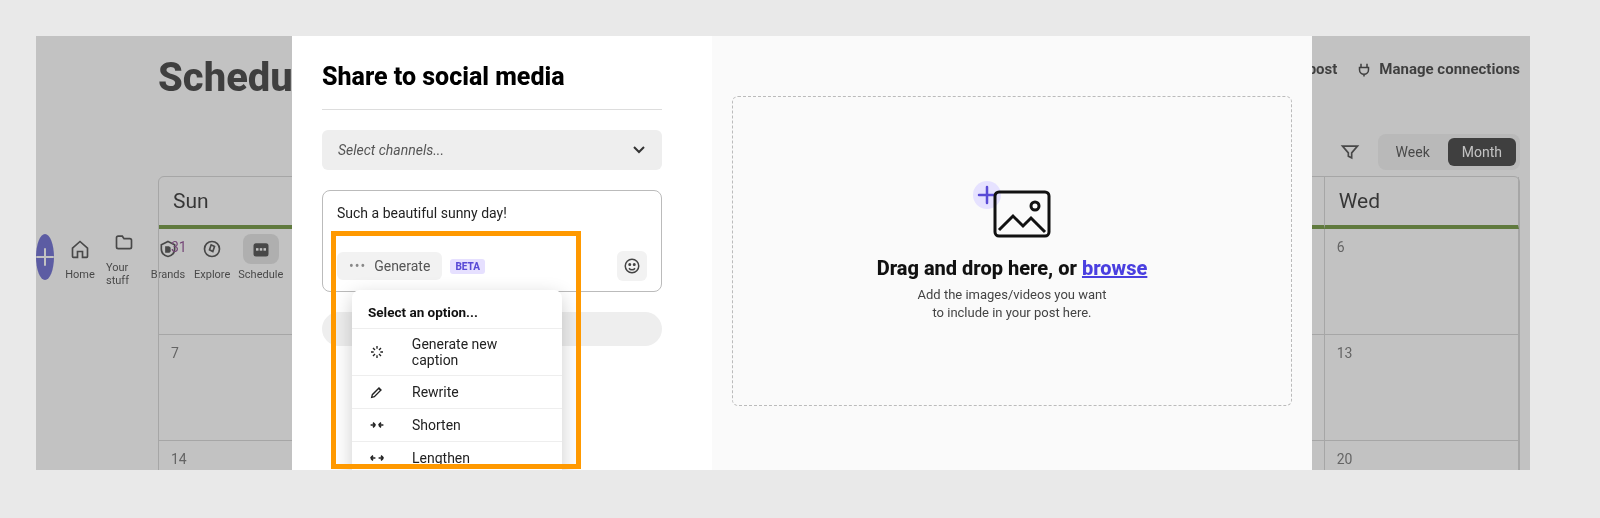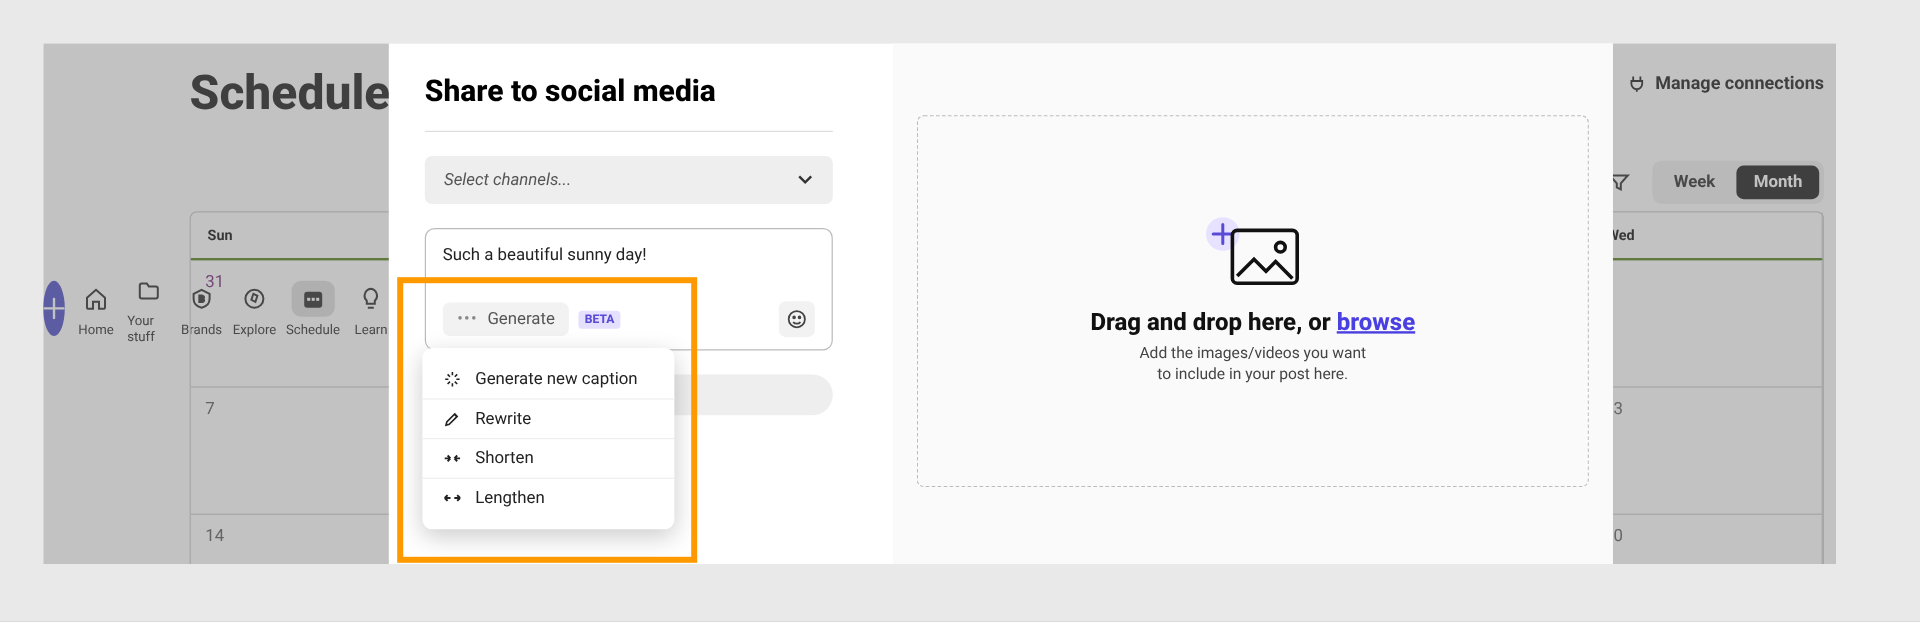--- a/index.html
+++ b/index.html
@@ -16,34 +16,34 @@
 
   .main { position: absolute; left: 86px; top: 0; right: 0; bottom: 0; }
   .title { position: absolute; left: 36px; top: 18px; font-size: 40px; font-weight: 800; color: #111; }
   .toolbar { position: absolute; left: 36px; top: 94px; display: flex; align-items: center; gap: 14px; }
   .chip { border: 1px solid #bbb; background: #f4f4f4; border-radius: 16px; padding: 6px 16px; font-size: 14px; font-weight: 600; }
   .arrow-btn { font-size: 16px; color: #333; padding: 4px 6px; cursor: pointer; }
   .right-toolbar { position: absolute; right: 10px; top: 24px; display: flex; align-items: center; gap: 18px; }
   .link-btn { display: flex; align-items: center; gap: 6px; font-size: 15px; font-weight: 700; color: #111; cursor: pointer; }
   .filter-btn { width: 28px; height: 28px; display:flex; align-items:center; justify-content:center; }
   .seg { display: flex; background: #eee; border-radius: 8px; padding: 4px; gap: 4px; }
-  .seg-btn { padding: 6px 14px; border-radius: 6px; font-size: 14px; font-weight: 700; color: #222; cursor:pointer;text-align:right; }
+  .seg-btn { padding: 6px 14px; border-radius: 6px; font-size: 14px; font-weight: 400; color: #222; cursor:pointer;text-align:right; }
   .seg-btn.active { background: #111; color: #fff; }
 
   .calendar { position: absolute; left: 36px; right: 10px; top: 140px; border: 1px solid #ccc; border-radius: 6px; }
   .cal-head { display: grid; grid-template-columns: repeat(7, 1fr); }
-  .cal-head div { padding: 12px 14px; font-weight: 700; font-size: 12px; border-right: 1px solid #ccc; border-bottom: 2px solid #4d7c0f; }
+  .cal-head div { padding: 12px 14px; font-weight: 400; font-size: 21px; border-right: 1px solid #ccc; border-bottom: 4px solid #4d7c0f; }
   .cal-body { display: grid; grid-template-columns: repeat(7, 1fr); }
   .cal-cell { height: 106px; border-right: 1px solid #ccc; border-bottom: 1px solid #ccc; padding: 10px 12px; font-size: 14px; color: #555; }
   .cal-cell.muted { color: #701a75; }
 
   .dim { position: absolute; inset: 0; background: rgba(120,120,120,0.45); }
 
   
-  .modal { position: absolute; left: 288px; top: 0; width: 1020px; bottom: 0; background: #fff; display: flex; gap: 20px; }
+  .modal { position: absolute; left: 256px; top: 0; width: 1020px; bottom: 0; background: #fff; display: flex; gap: 20px; }
   .modal-left { width: 400px; padding: 26px 30px 0 30px; position: relative; }
   .modal-title { font-size: 25px; font-weight: 800; margin-bottom: 18px; }
   .hr { border-top: 1px solid #ddd; margin-bottom: 20px; }
   .select-channels { background: #eee; border-radius: 6px; padding: 12px 16px; font-style: italic; color: #555; font-size: 14px; display:flex; justify-content: space-between; align-items:center; margin-bottom: 20px; }
   .caption-box { border: 1px solid #bbb; border-radius: 8px; padding: 14px 14px 10px 14px; }
   .caption-text { font-size: 14px; color: #222; min-height: 40px; }
   .caption-tools { display: flex; justify-content: space-between; align-items: center; margin-top: 6px; }
   .gen-btn { display:flex; align-items:center; gap:8px; background:#f2f2f2; border-radius:6px; padding:6px 12px; font-size:14px; color:#555; }
   .gen-dots { color:#888; letter-spacing:1px; }
   .beta { background:#e6e0ff; color:#5a4bd6; font-size:10px; font-weight:800; border-radius:3px; padding:2px 5px; }
@@ -54,21 +54,21 @@
   .dropzone { border: 1.5px dashed #bbb; border-radius: 6px; height: 310px; display:flex; flex-direction:column; align-items:center; justify-content:center; gap: 6px; }
   .dz-icon { position: relative; width: 90px; height: 70px; }
   .dz-title { font-size: 20px; font-weight: 800; color:#111; }
   .dz-title a { color:#4a3fe0; text-decoration: underline; }
   .dz-sub { font-size: 13px; color:#444; text-align:center; line-height:1.4; }
 
   
   .highlight-box { position: absolute; left: 295px; top: 195px; width: 250px; height: 238px; border: 5px solid #ff9900; z-index: 50; pointer-events: none; }
   .dropdown { position: absolute; left: 316px; top: 254px; width: 210px; background: #fff; border-radius: 8px; box-shadow: 0 6px 20px rgba(0,0,0,0.2); z-index: 40; padding: 10px 0; }
   .dd-title { font-size: 13.5px; font-weight: 700; padding: 4px 16px 8px 16px; color:#111; }
-  .dd-item { display:flex; align-items:center; gap:10px; padding: 7px 16px; font-size:14px; color:#222; border-top: 1px solid #eee; cursor:pointer; }
+  .dd-item { display:flex; align-items:center; gap:26px; padding: 7px 16px; font-size:14px; color:#222; border-top: 1px solid #eee; cursor:pointer; }
   .dd-item:first-of-type { border-top: none; }
   .dd-icon { width:18px; height:18px; display:flex; align-items:center; justify-content:center; }
 
   svg { display:block; }
 </style>
 </head>
 <body>
 
 <div class="app-wrap">
 
@@ -251,20 +251,21 @@
         </div>
         <div class="dz-sub">
           <span>Add the images/videos you want</span><br>
           <span>to include in your post here.</span>
         </div>
       </div>
     </div>
   </div>
 
   <div class="dropdown">
+    <div class="dd-title">Select an option...</div>
     <div class="dd-item">
       <span class="dd-icon">
           <svg width="16" height="16" viewBox="0 0 24 24" fill="none" stroke="#222" stroke-width="2">
             <path d="M12 3v4M12 17v4M3 12h4M17 12h4M6 6l3 3M15 15l3 3M18 6l-3 3M9 15l-3 3"></path>
           </svg>
         </span>
       <span>Generate new caption</span>
     </div>
     <div class="dd-item">
       <span class="dd-icon">

